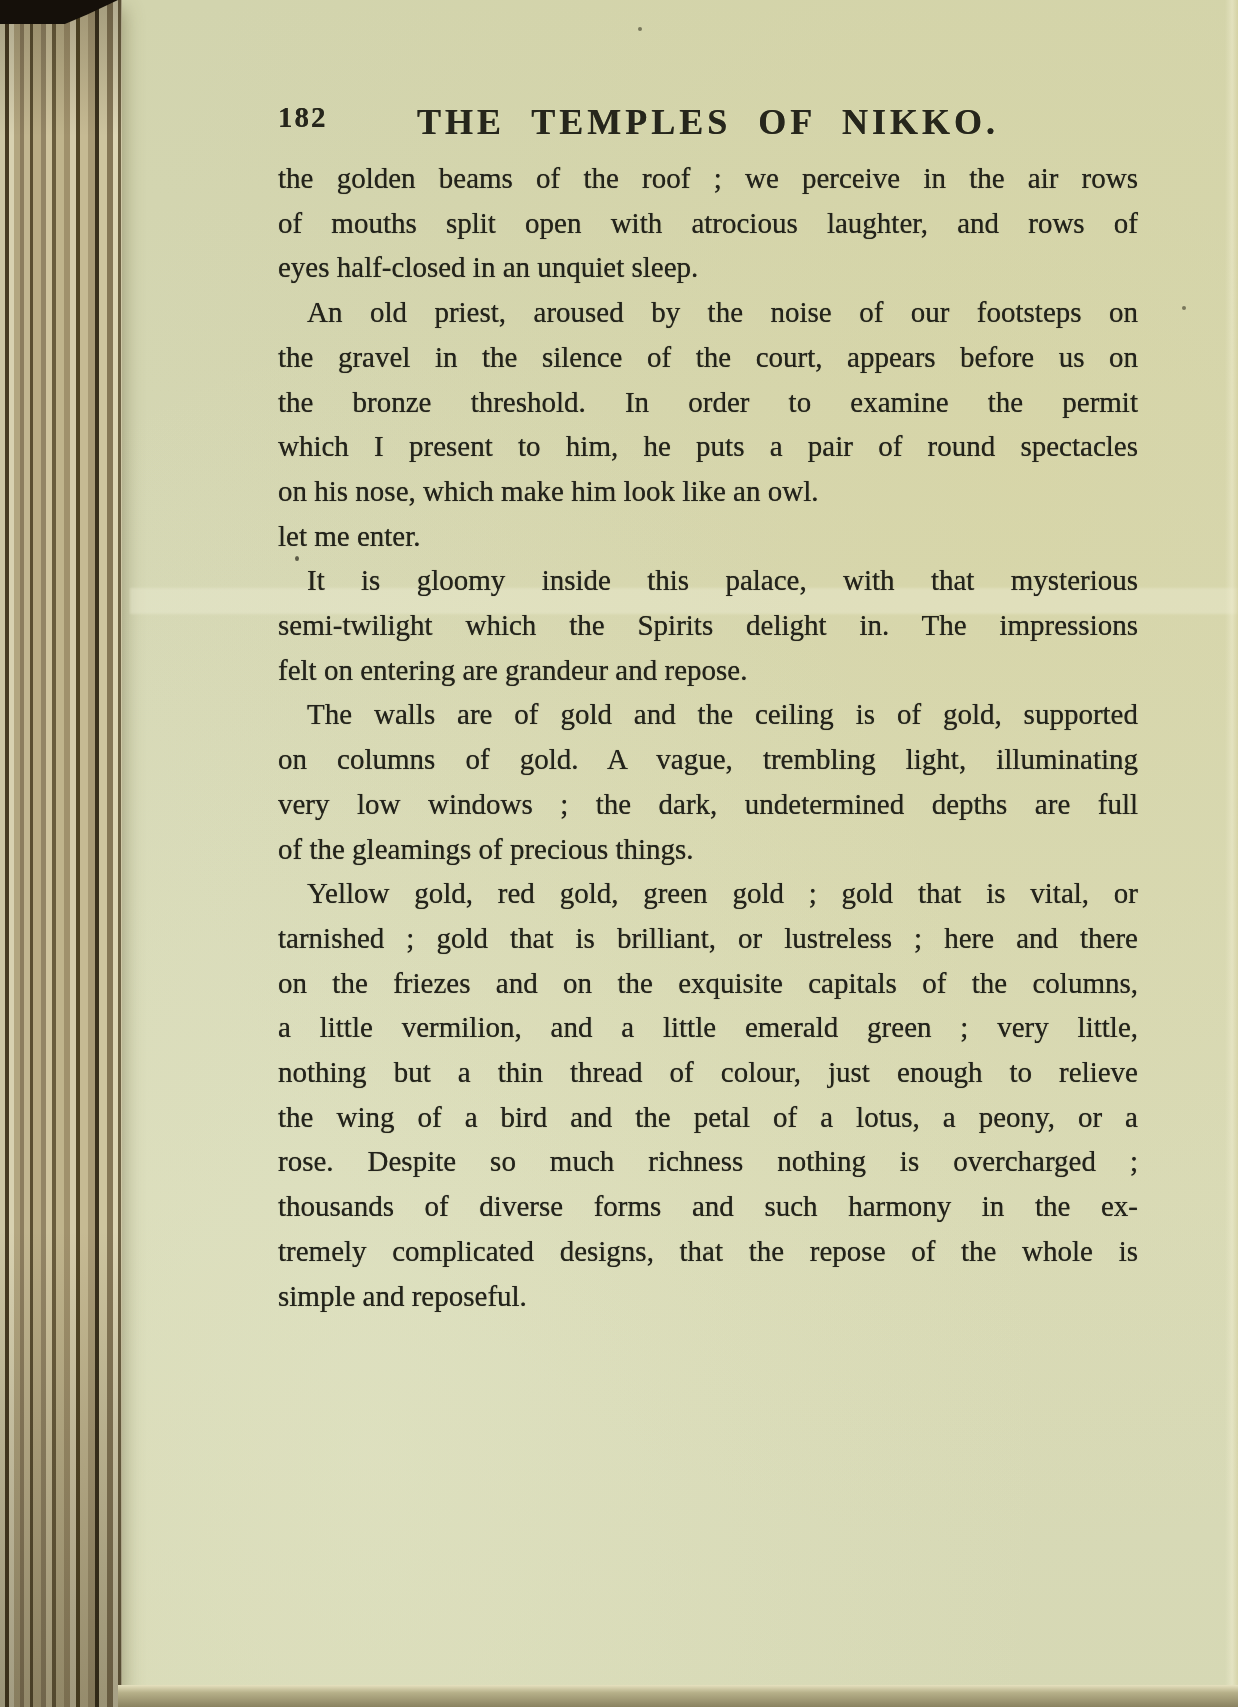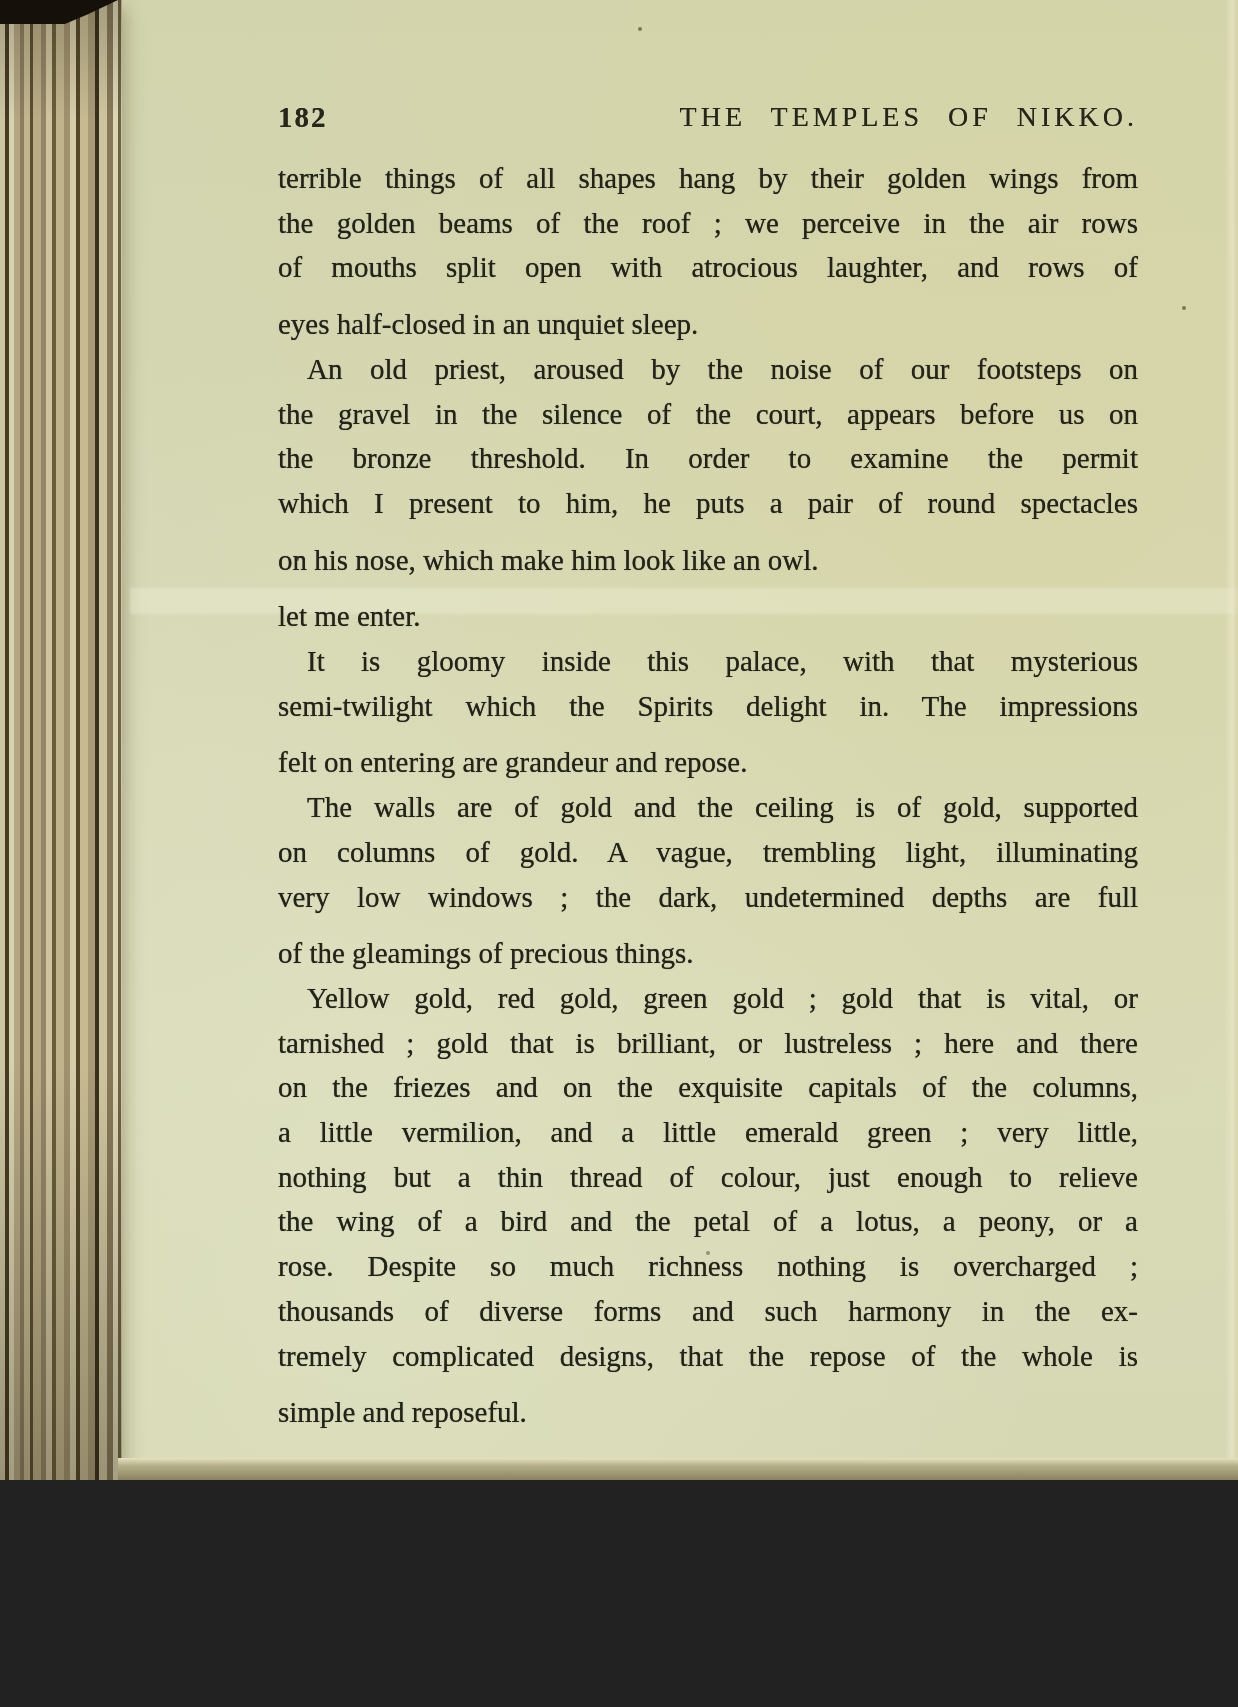--- a/index.html
+++ b/index.html
@@ -1,18 +1,18 @@
 <!DOCTYPE html>
 <html><head>
 <meta charset="utf-8">
 <style>
   html,body{margin:0;padding:0;background:#222;}
   .scan{
     position:relative;
-    width:1238px;height:1480px;
+    width:1238px;height:1707px;
     overflow:hidden;
     font-family:"Liberation Serif","DejaVu Serif",serif;
     background:
       radial-gradient(ellipse at 82% 28%, rgba(219,212,152,0.38), rgba(219,212,152,0) 62%),
       radial-gradient(ellipse at 30% 85%, rgba(228,231,200,0.45), rgba(228,231,200,0) 55%),
       linear-gradient(180deg,#d2d4ae 0%,#d5d7b4 35%,#d9dbb9 70%,#d6d8b4 100%);
   }
   
   .gutter{
     position:absolute;left:0;top:0;bottom:0;width:122px;
@@ -64,31 +64,31 @@
     background:rgba(238,239,216,0.38);
     filter:blur(1px);
   }
   .header-row{position:absolute;left:278px;top:101px;width:860px;height:36px;color:#26261c;}
   .page-number{
     position:absolute;left:0;top:0;
     font-size:29px;letter-spacing:2px;font-weight:bold;
     text-shadow:0 0 0.6px rgba(34,34,26,0.75);
   }
   .running-title{
-    position:absolute;left:0;top:0;width:100%;text-align:right;
-    font-size:28px;font-weight:normal;letter-spacing:4px;word-spacing:14px;
+    position:absolute;left:0;top:0;width:100%;text-align:center;
+    font-size:36px;font-weight:bold;letter-spacing:4px;word-spacing:14px;
     text-shadow:0 0 0.6px rgba(34,34,26,0.75);
   }
   .body-text{
     position:absolute;left:278px;top:156px;width:860px;
     font-size:29px;line-height:44.7px;color:#23231b;
     text-shadow:0 0 0.7px rgba(30,30,20,0.8);
   }
   .line{text-align:justify;text-align-last:justify;white-space:normal;}
-  .line.last{text-align-last:left;margin-top:12px;}
+  .line.last{text-align-last:left;}
   .line.indent{text-indent:29px;}
   .speck{position:absolute;border-radius:50%;background:rgba(58,56,38,0.6);}
   .speck.s1{left:638px;top:27px;width:4px;height:4px;}
   .speck.s2{left:1182px;top:306px;width:4px;height:4px;}
   .speck.s3{left:295px;top:556px;width:4px;height:5px;background:rgba(40,38,26,0.7);}
   .speck.s4{left:706px;top:1251px;width:4px;height:4px;background:rgba(58,56,38,0.45);}
 </style>
 </head>
 <body>
 
@@ -99,21 +99,20 @@
   <div class="right-sliver"></div>
   <div class="bottom-strip"></div>
 
   <div class="header-row">
     <div class="page-number">182</div>
     <div class="running-title">THE TEMPLES OF NIKKO.</div>
   </div>
 
   <div class="body-text" id="body-text">
       <div>
-        <div class="line">terrible things of all shapes hang by their golden wings from</div>
         <div class="line">the golden beams of the roof ; we perceive in the air rows</div>
         <div class="line">of mouths split open with atrocious laughter, and rows of</div>
         <div class="line last">eyes half-closed in an unquiet sleep.</div>
       </div>
       <div>
         <div class="line indent">An old priest, aroused by the noise of our footsteps on</div>
         <div class="line">the gravel in the silence of the court, appears before us on</div>
         <div class="line">the bronze threshold.  In order to examine the permit</div>
         <div class="line">which I present to him, he puts a pair of round spectacles</div>
         <div class="line last">on his nose, which make him look like an owl.</div>

